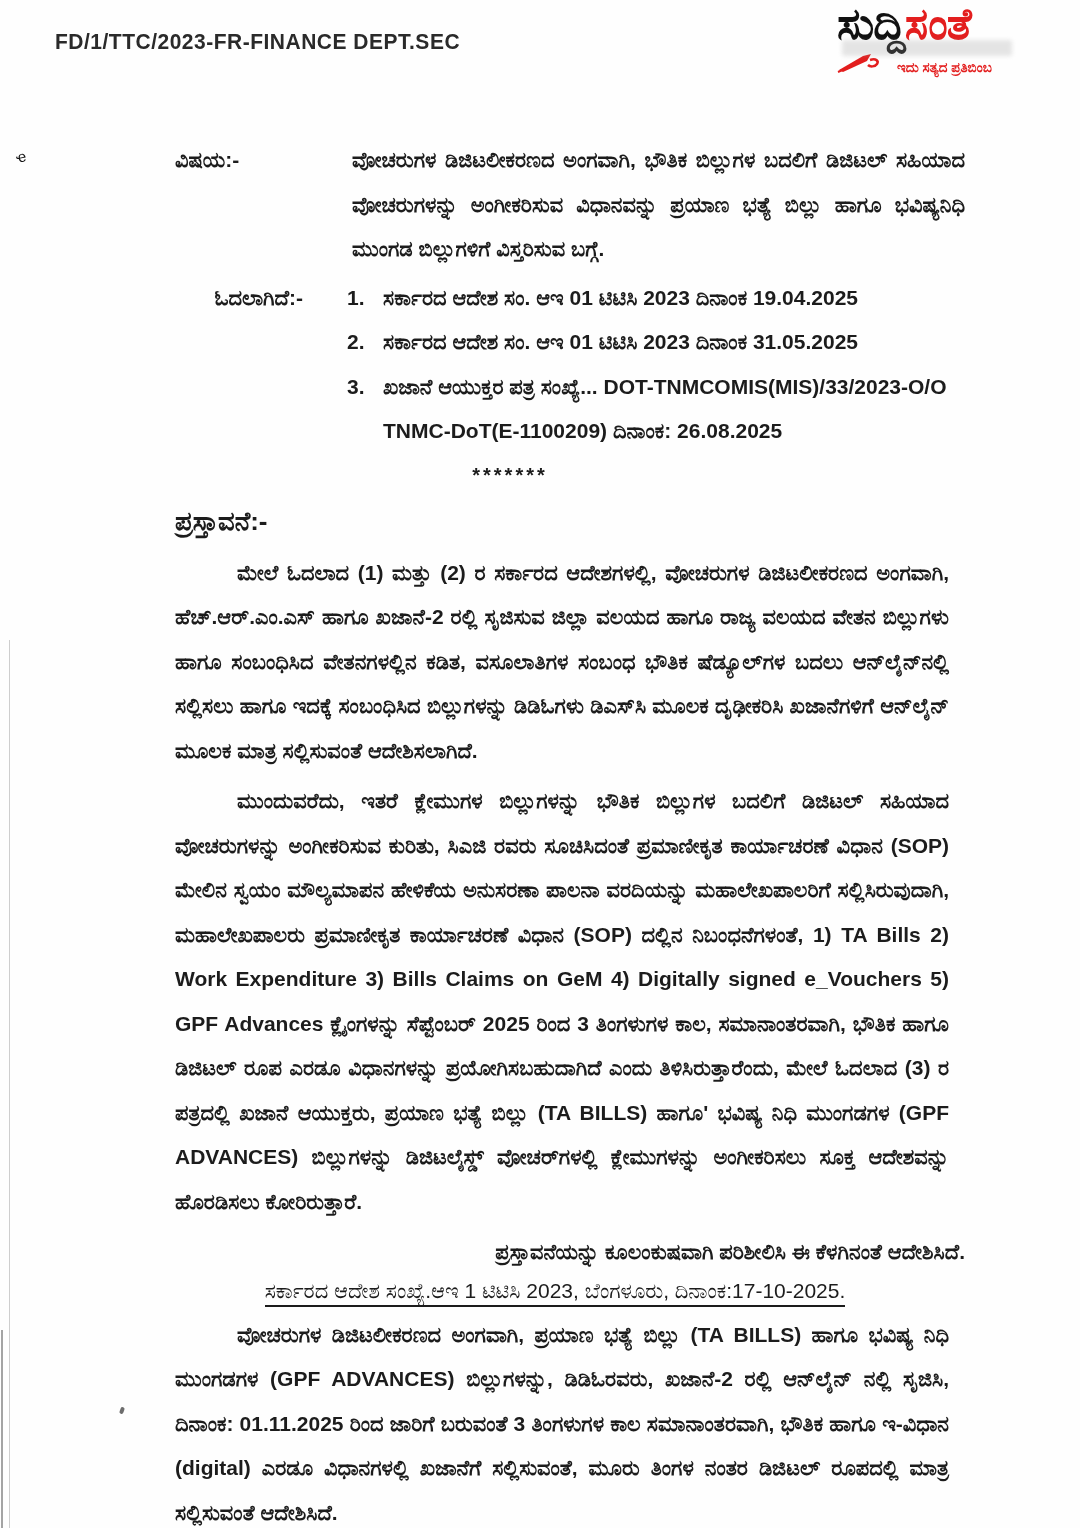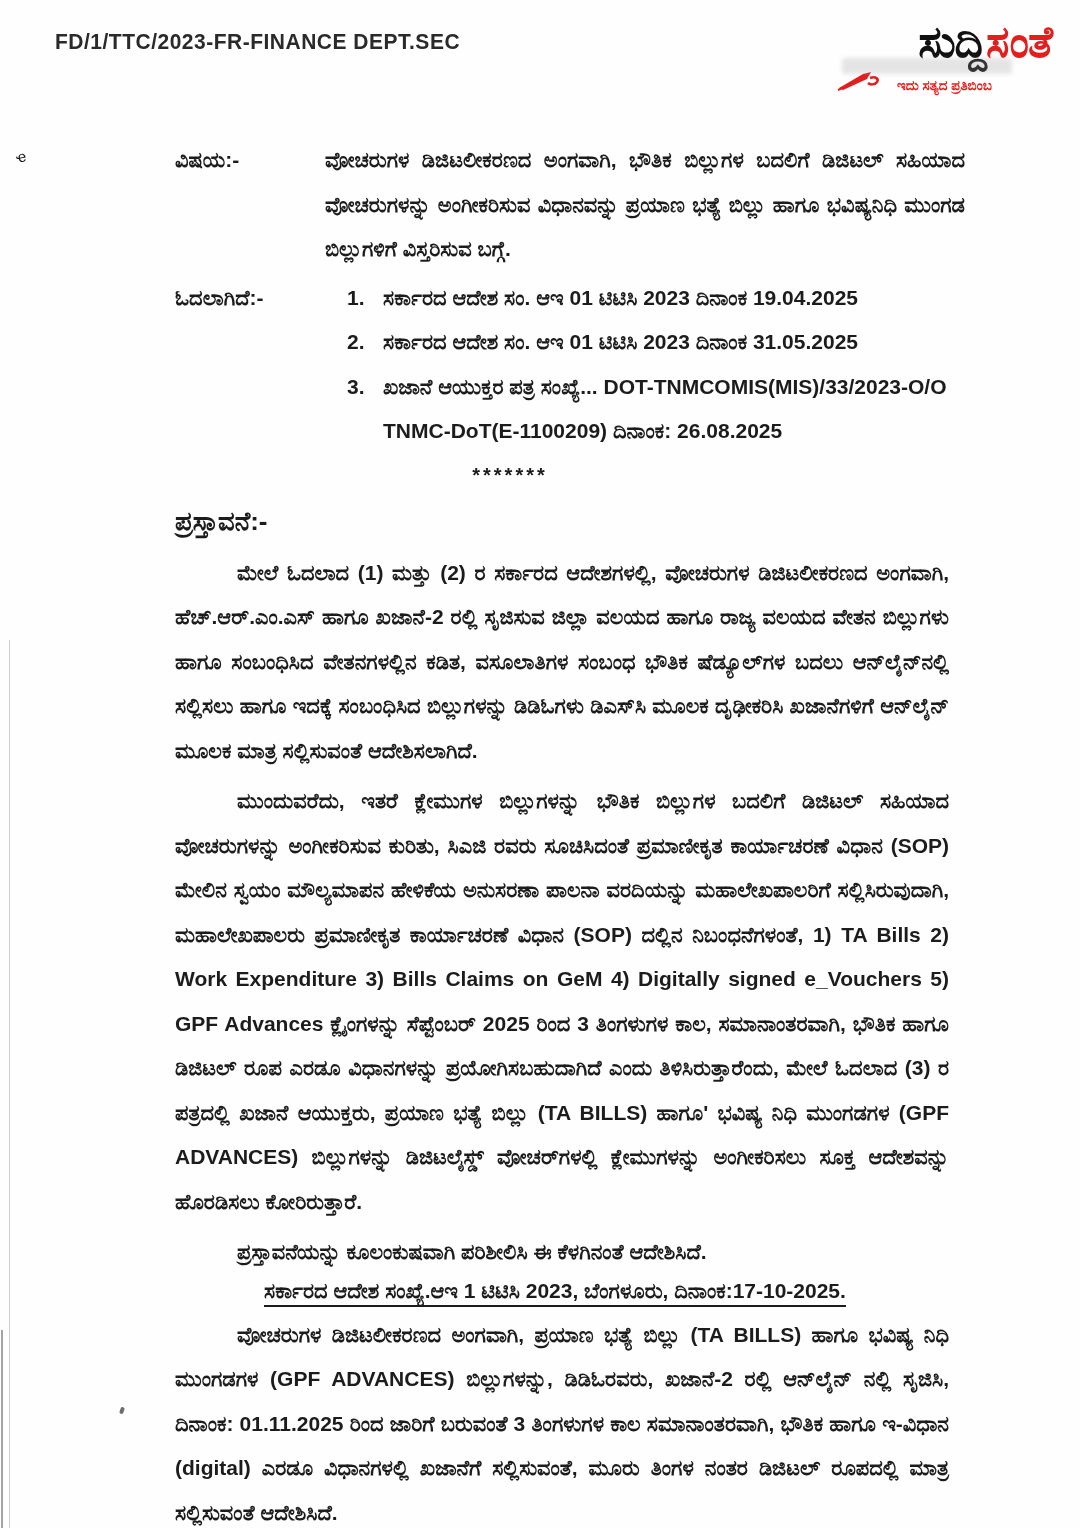--- a/index.html
+++ b/index.html
@@ -15,54 +15,54 @@
   .scan-edge2{position:absolute;left:1px;top:1330px;width:2px;height:198px;background:#4a4a4a;opacity:.5;}
   .ink-mark{position:absolute;left:16px;top:148px;font-size:15px;color:#151515;transform:rotate(-12deg);}
   .speck{position:absolute;width:4px;height:7px;background:#3c3c3c;border-radius:2px;opacity:.75;}
   .speck-a{left:120px;top:1407px;transform:rotate(20deg);}
   .ref{
     position:absolute;left:55px;top:30px;
     font-size:21px;letter-spacing:.5px;font-weight:bold;color:#2a2a2a;
     transform:scaleY(1.05);
   }
   
-  .logo{position:absolute;right:28px;top:20px;width:215px;text-align:right;line-height:1;}
+  .logo{position:absolute;right:28px;top:2px;width:215px;text-align:left;line-height:1;}
   .logo-main{font-size:44px;font-weight:bold;letter-spacing:-1px;white-space:nowrap;}
   .logo-black{color:#111111;}
   .logo-red{color:#e31e1e;}
   .logo-sub{margin-top:2px;display:flex;align-items:flex-end;gap:14px;}
   .pen-icon{flex:none;width:46px;height:26px;}
   .logo-tagline{font-size:13.5px;font-weight:bold;color:#e31e1e;white-space:nowrap;}
   .faded-stamp{position:absolute;right:40px;top:38px;width:170px;height:16px;
     background:#9a9a9a;opacity:.25;filter:blur(2px);border-radius:2px;}
   
   .content{position:absolute;left:175px;top:138px;width:790px;}
   .doc-title-wrap{text-align:center;margin-bottom:22px;margin-right:60px;}
   .doc-title{
     display:inline-block;font-size:23px;font-weight:bold;
     border-bottom:2.5px solid #1c1c1c;padding-bottom:3px;letter-spacing:.5px;
   }
   .body-text{font-size:21px;font-weight:600;line-height:2.12;gap:44px;}
   .row{display:flex;align-items:flex-start;}
   .lbl{flex:none;font-size:21px;font-weight:600;line-height:2.12;}
   .subject-lbl{width:106px;}
-  .subject-text{flex:1;text-align:justify;}
-  .read-lbl{width:128px;}
+  .subject-text{flex:1;text-align:justify;margin-left:27px;}
+  .read-lbl{width:128px;text-align:right;}
   .read-list{flex:1;}
   .read-item{display:flex;}
   .read-num{flex:none;width:36px;}
   .read-text{flex:1;}
   .stars{text-align:center;font-size:20px;font-weight:bold;letter-spacing:3px;
     margin:10px 120px 8px 0;}
   .section-lbl{font-size:26px;font-weight:600;line-height:2.0;margin-bottom:4px;}
   p.para{margin:0 16px 6px 0;text-align:justify;text-indent:62px;}
-  p.para-noindent{margin:0 0 2px 0;text-indent:62px;text-align:left;}
+  p.para-noindent{margin:0 0 2px 0;text-indent:62px;text-align:right;}
   .order-heading-wrap{text-align:center;margin:4px 30px 6px 0;}
   .order-heading{
-    display:inline-block;font-size:21px;font-weight:bold;
+    display:inline-block;font-size:21px;font-weight:normal;
     border-bottom:2.5px solid #1c1c1c;padding-bottom:2px;
   }
 </style>
 </head>
 <body>
 
 <div class="page">
 
   <div class="scan-edge"></div>
   <div class="scan-edge2"></div>

